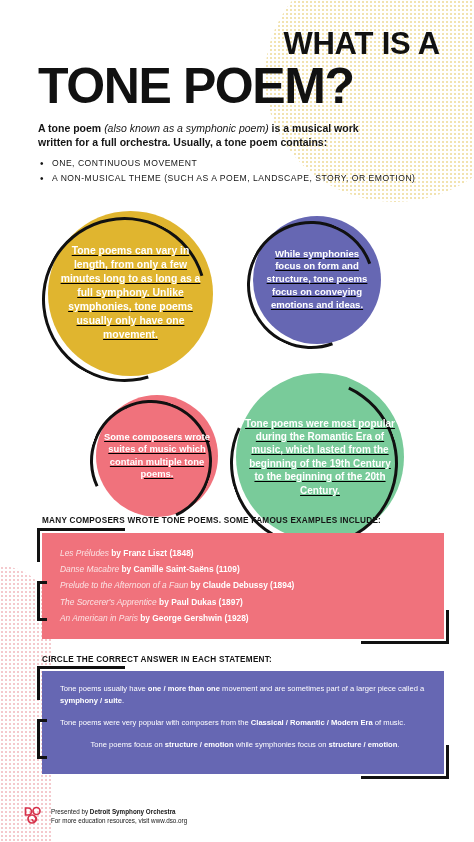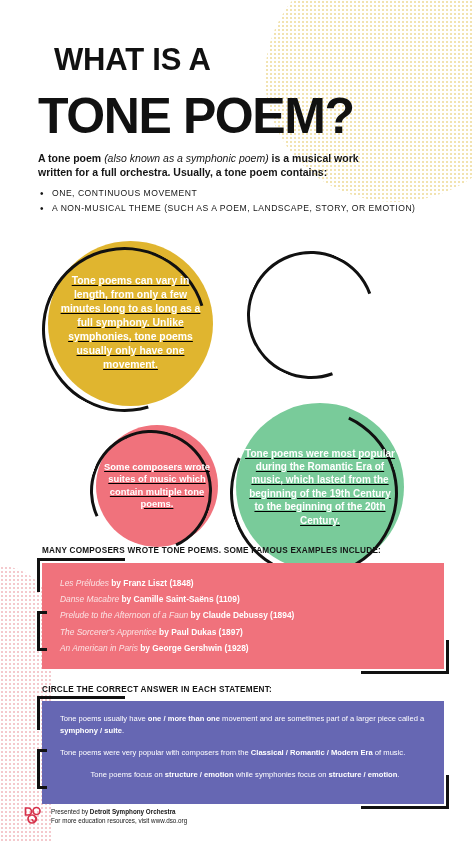--- a/index.html
+++ b/index.html
@@ -29,21 +29,21 @@
     border-top-right-radius:52px;
     background-image:radial-gradient(#f4c9cd 48%, transparent 50%);
     background-size:4px 4px;
     z-index:0;
   }
 
   
   .header{position:relative;z-index:3;padding:28px 34px 0 38px;}
   .title-1{
     font-size:31px;font-weight:700;letter-spacing:-0.2px;
-    color:#111111;line-height:1.0;margin:16px;
+    color:#111111;line-height:1.0;margin:0;text-align:right;
   }
   .title-2{
     font-size:50px;font-weight:700;letter-spacing:-1.4px;
     color:#111111;line-height:1.02;margin:2px 0 0 0;
   }
   .intro{
     margin:9px 0 0 0;
     font-size:10.5px;font-weight:700;color:#151515;line-height:1.38;
     max-width:352px;
   }
@@ -163,20 +163,23 @@
   </div>
 
   <div class="circles">
 
     <div class="ring r-yellow"></div>
     <div class="bubble b-yellow">
       <span class="txt">Tone poems can vary in length, from only a few minutes long to as long as a full symphony. Unlike symphonies, tone poems usually only have one movement.</span>
     </div>
 
     <div class="ring r-purple"></div>
+    <div class="bubble b-purple">
+      <span class="txt">While symphonies focus on form and structure, tone poems focus on conveying emotions and ideas.</span>
+    </div>
 
     <div class="ring r-pink"></div>
     <div class="bubble b-pink">
       <span class="txt">Some composers wrote suites of music which contain multiple tone poems.</span>
     </div>
 
     <div class="ring r-green"></div>
     <div class="bubble b-green">
       <span class="txt">Tone poems were most popular during the Romantic Era of music, which lasted from the beginning of the 19th Century to the beginning of the 20th Century.</span>
     </div>

